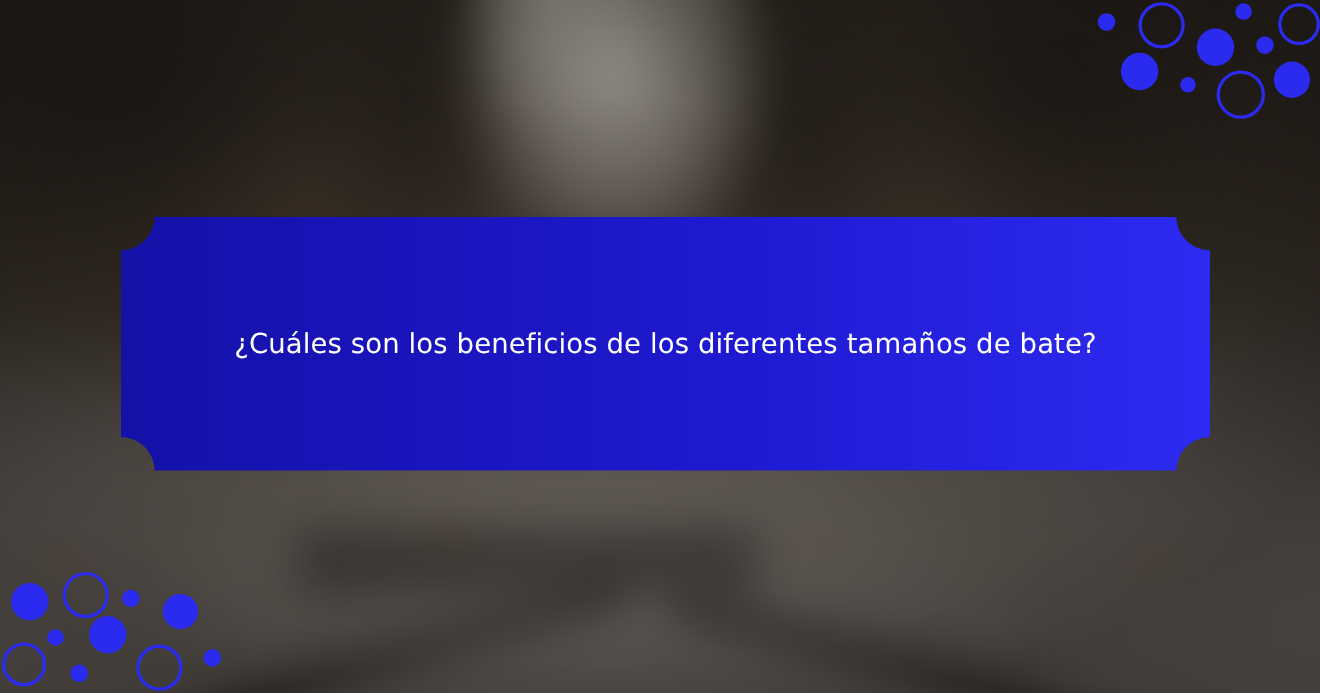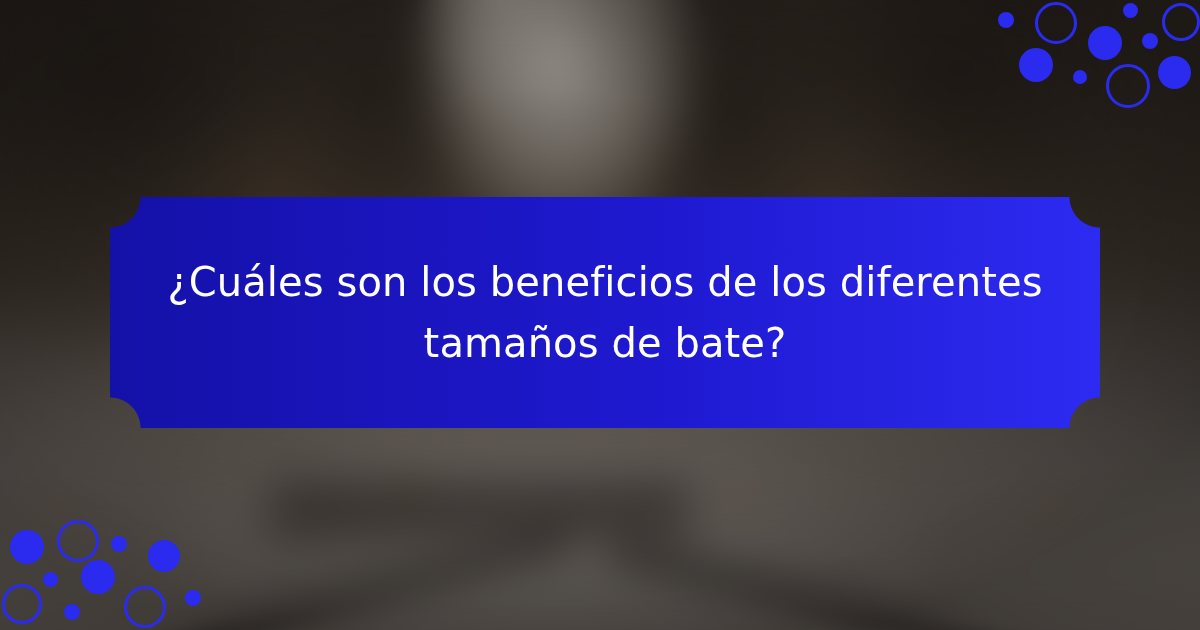--- a/index.html
+++ b/index.html
@@ -95,21 +95,21 @@
       radial-gradient(circle 30px at 0 0,      transparent 0 30px, #000 31px),
       radial-gradient(circle 30px at 100% 0,   transparent 0 30px, #000 31px),
       radial-gradient(circle 30px at 0 100%,   transparent 0 30px, #000 31px),
       radial-gradient(circle 30px at 100% 100%,transparent 0 30px, #000 31px);
     mask-composite:intersect;
   }
 
   .banner-title{
     margin:0;padding:0 56px;
     color:#ffffff;
-    font-size:40px;
+    font-size:25px;
     font-weight:400;
     line-height:1.52;
     text-align:center;
     letter-spacing:.1px;
   }
 </style>
 </head>
 <body>
 
 <div class="card">

